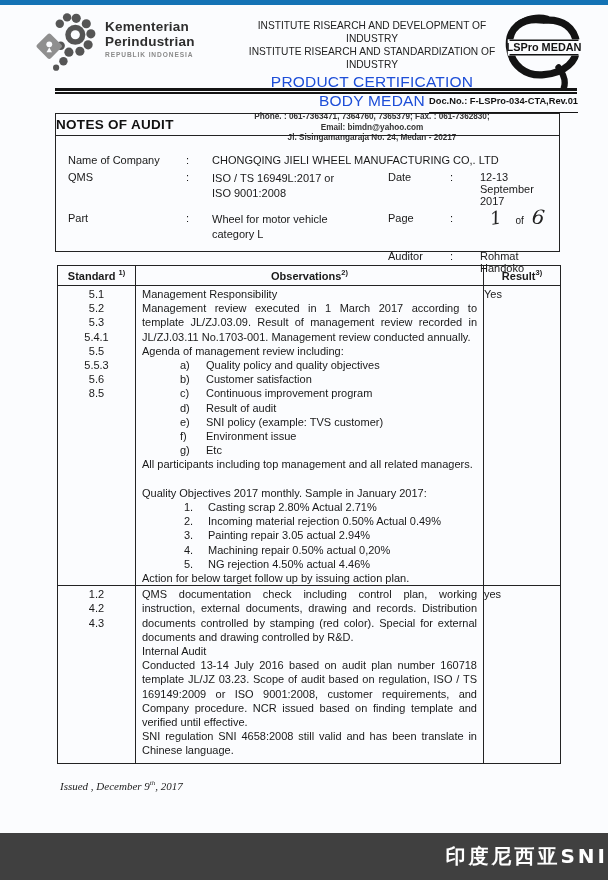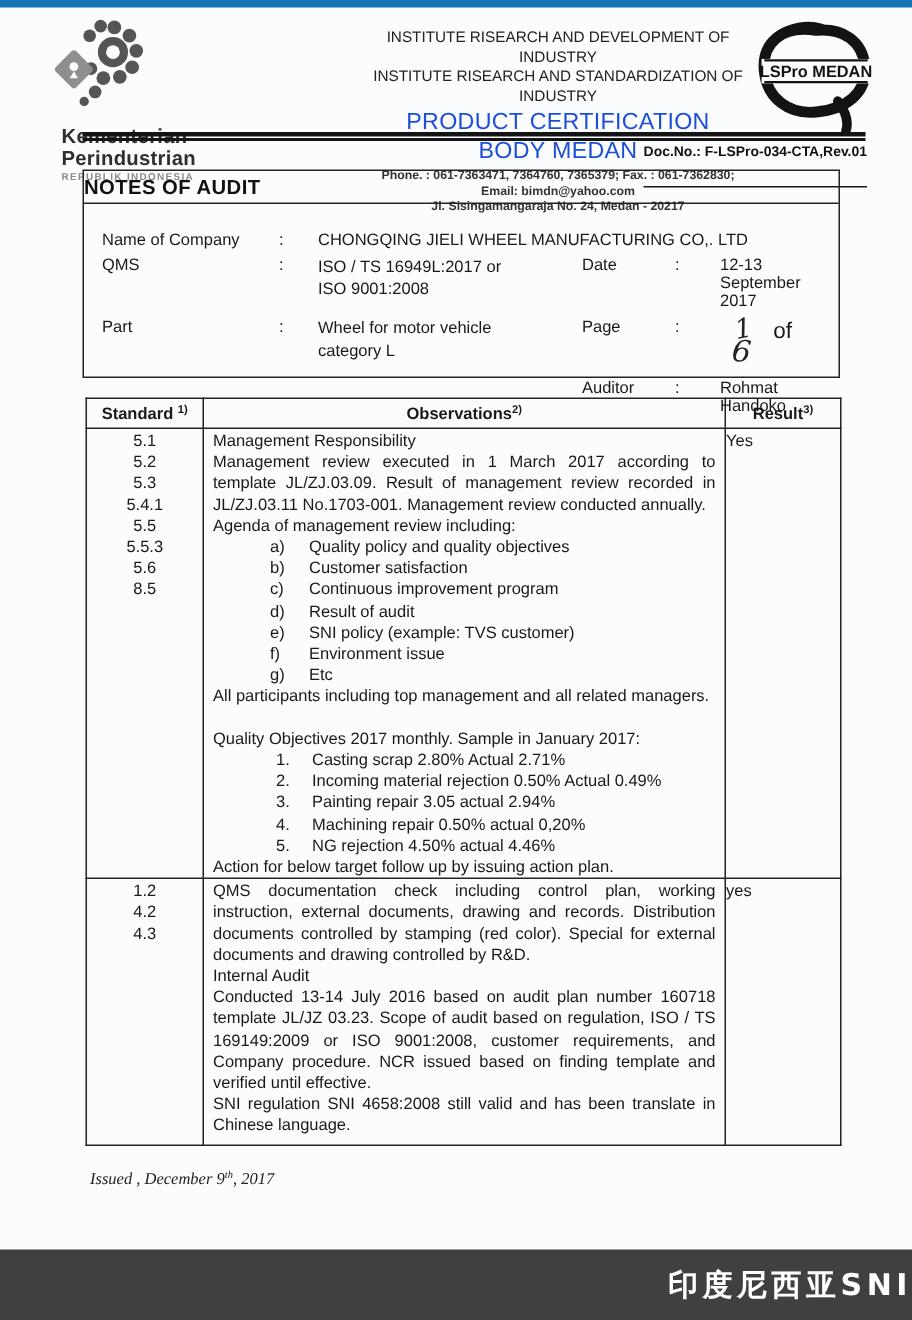--- a/index.html
+++ b/index.html
@@ -6,35 +6,35 @@
   html,body { background:#e8edf3; }
   .page {
     position:relative; width:608px; height:880px; margin:0 auto;
     background:#fbfcfe; overflow:hidden;
     font-family:"Liberation Sans", sans-serif; color:#1c1c1c;
   }
   .top-strip { position:absolute; top:0; left:0; right:0; height:5px; }
 
   
   .header { position:absolute; top:11px; left:36px; right:16px; display:flex; align-items:flex-start; }
-  .ministry { display:flex; width:212px;flex-direction:column; }
+  .ministry { display:flex; width:212px; }
   .ministry-text { margin-left:5px; padding-top:9px; }
   .ministry-name { font-weight:bold; font-size:13.5px; line-height:14.5px; letter-spacing:.2px; color:#2e2e2e; }
   .ministry-sub { font-size:6.6px; letter-spacing:.9px; color:#8a8a8a; margin-top:2px; font-weight:bold; }
   .org { flex:1; text-align:center; padding-top:8px; }
   .org-line12 { font-weight:normal; font-size:10.2px; line-height:13px; color:#222; }
   .org-line3 { font-size:15.5px; line-height:19px; color:#1d4ed8; letter-spacing:.2px; margin-top:1px; }
   .org-contact { font-size:8.2px; line-height:10.5px; color:#333; font-weight:bold; margin-top:2px; }
   .org-contact2 { font-size:8.2px; line-height:10px; color:#333; font-weight:bold; }
   .qlogo { width:96px; height:78px; margin-top:2px; }
 
   .double-rule { position:absolute; top:88px; left:55px; width:522px; height:6px;
     border-top:3px solid #141414; border-bottom:2px solid #141414; }
   .docno { position:absolute; top:96px; right:30px; font-size:9.3px; font-weight:bold;
-    border-bottom:1.4px solid #141414; padding-bottom:18px; color:#111; }
+    border-bottom:1.4px solid #141414; padding-bottom:6px; color:#111; }
 
   
   .info-box { position:absolute; top:113px; left:55px; width:505px; height:139px;
     border:1.6px solid #232323; background:transparent; }
   .info-title { height:22px; border-bottom:1.6px solid #232323; text-align:left;
     font-weight:bold; font-size:13.5px; line-height:21px; letter-spacing:.3px; color:#111; }
   .info-body { padding:9px 12px 0 12px; font-size:11px; color:#191919; }
   .irow { display:flex; margin-bottom:4px; }
   .ilabel { width:118px; flex:none; }
   .icolon { width:26px; flex:none; text-align:left; }
@@ -43,21 +43,21 @@
   .col-left { width:288px; flex:none; display:flex; }
   .col-right { flex:1; display:flex;margin-left:32px; }
   .rlabel { width:62px; flex:none; }
   .rcolon { width:30px; flex:none; }
   .two-line { line-height:14.5px; }
   .mt10 { margin-top:9px; }
   .mt6 { margin-top:5px; }
   .hand { font-family:"DejaVu Serif", serif; font-style:italic; font-size:18px; line-height:10px; display:inline-block; color:#222; }
   .hand-1 { transform:rotate(-10deg); margin:0 14px 0 10px; }
   .hand-6 { transform:rotate(6deg); margin-left:8px; font-size:20px; }
-  .of-word { font-size:15px; }
+  .of-word { font-size:10px; }
 
   
   table.audit { position:absolute; top:265px; left:57px; width:503px;
     border-collapse:collapse; table-layout:fixed; }
   table.audit td { border:1.3px solid #232323; vertical-align:top;
     font-size:11px; line-height:14.2px; color:#191919; }
   .col-std { width:78px; }
   .col-obs { width:348px; }
   .col-res { width:77px; }
   td.hcell { text-align:center; font-weight:bold; height:20px; vertical-align:middle; font-size:11.2px; }

